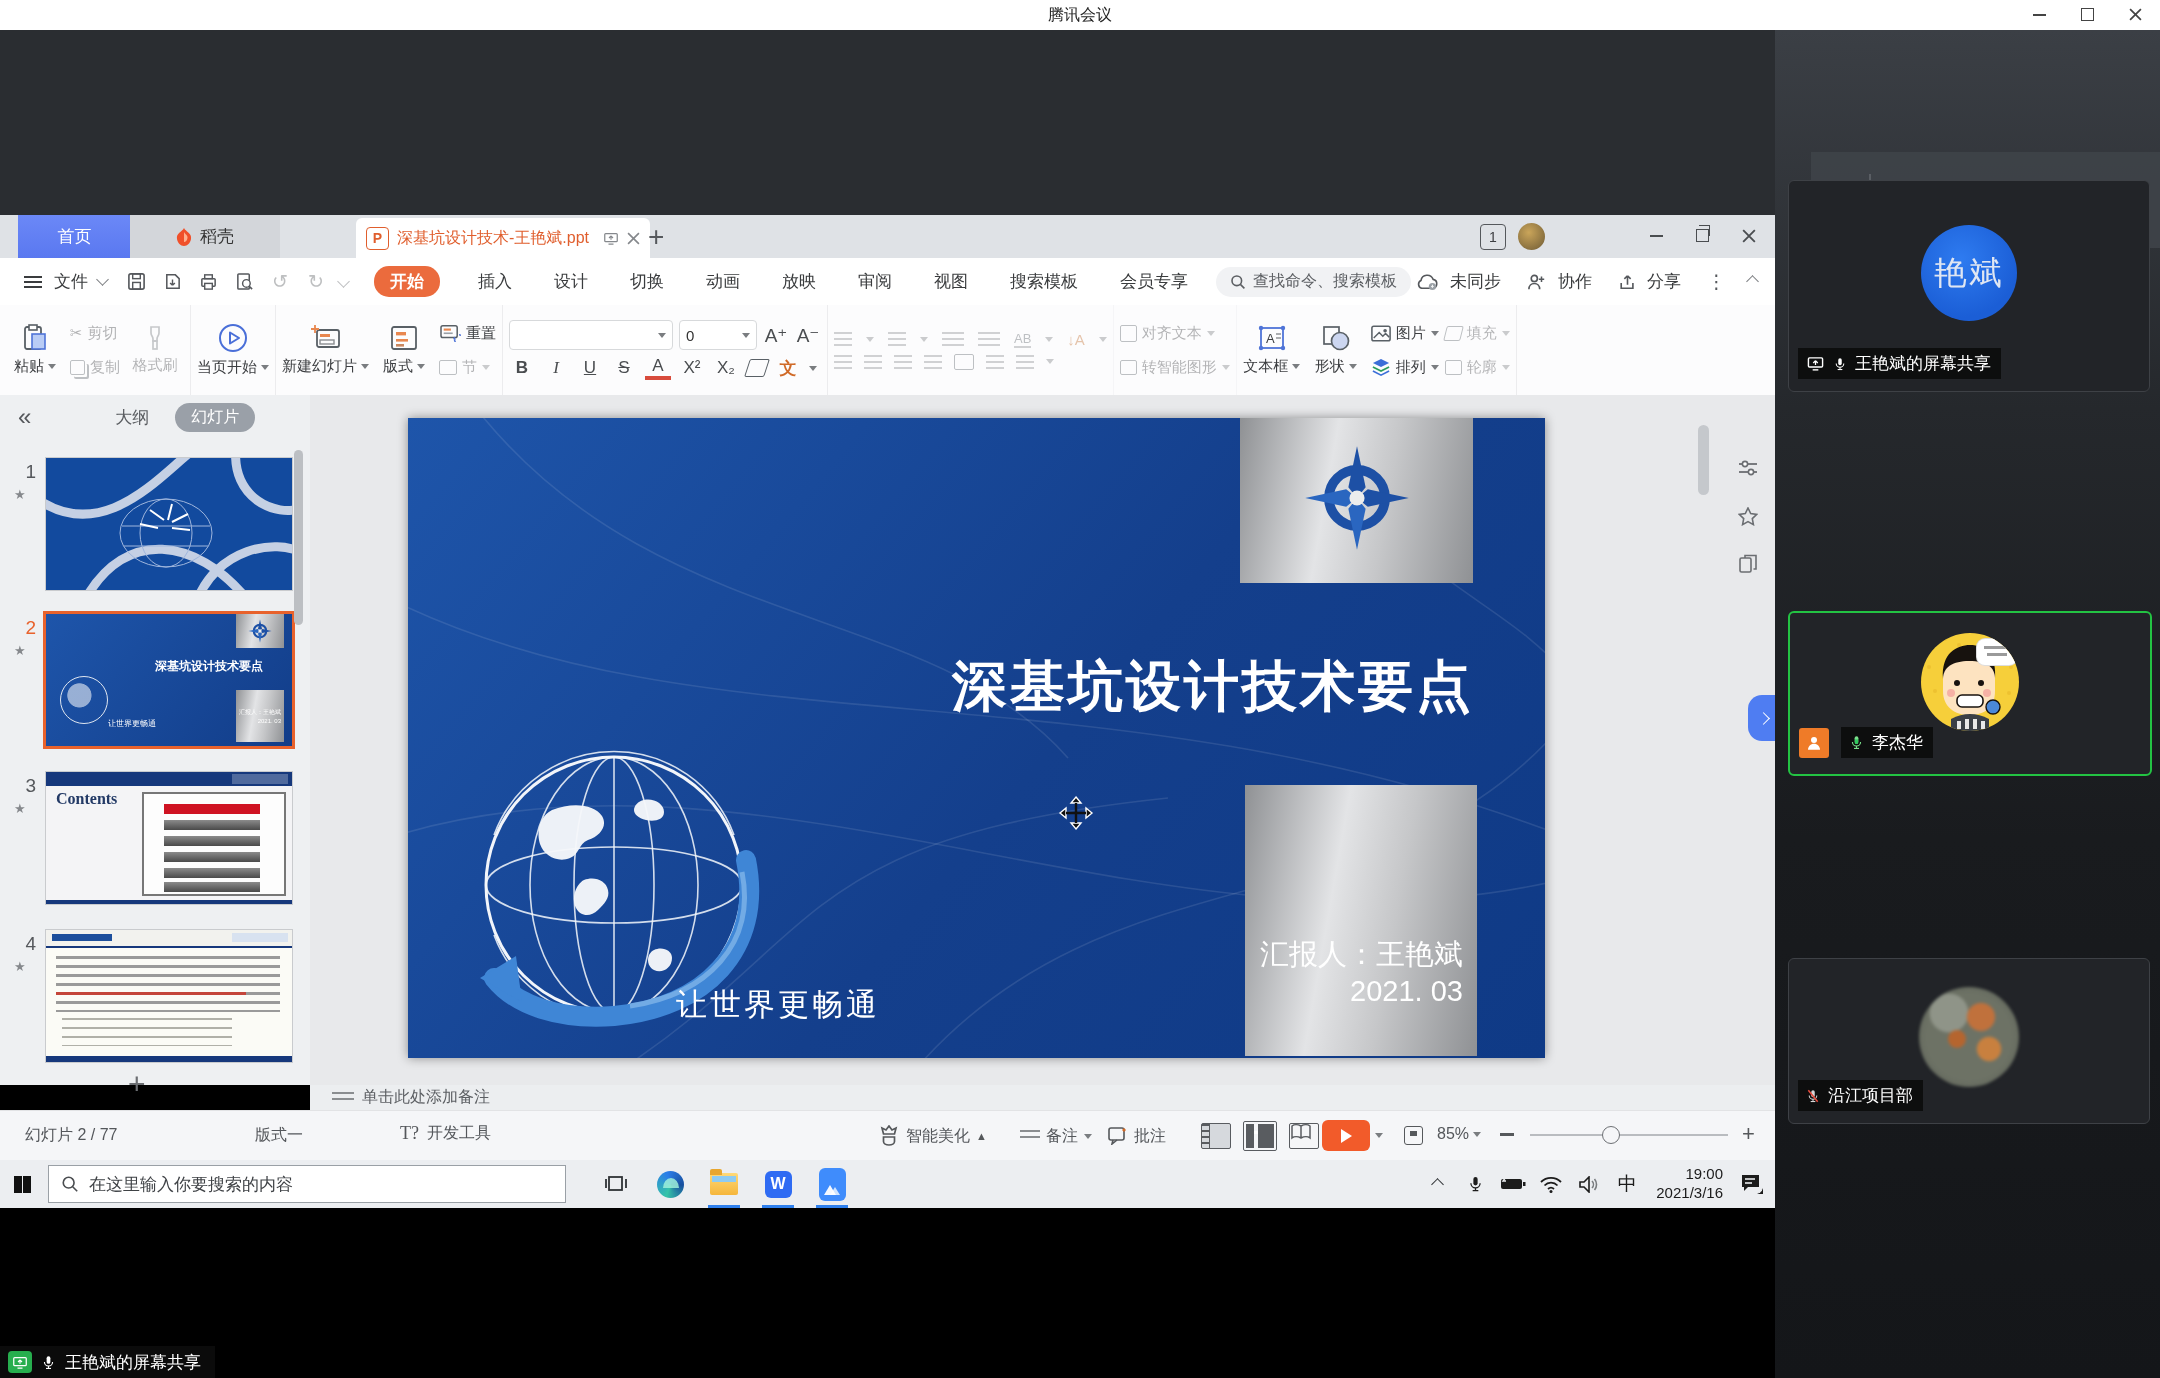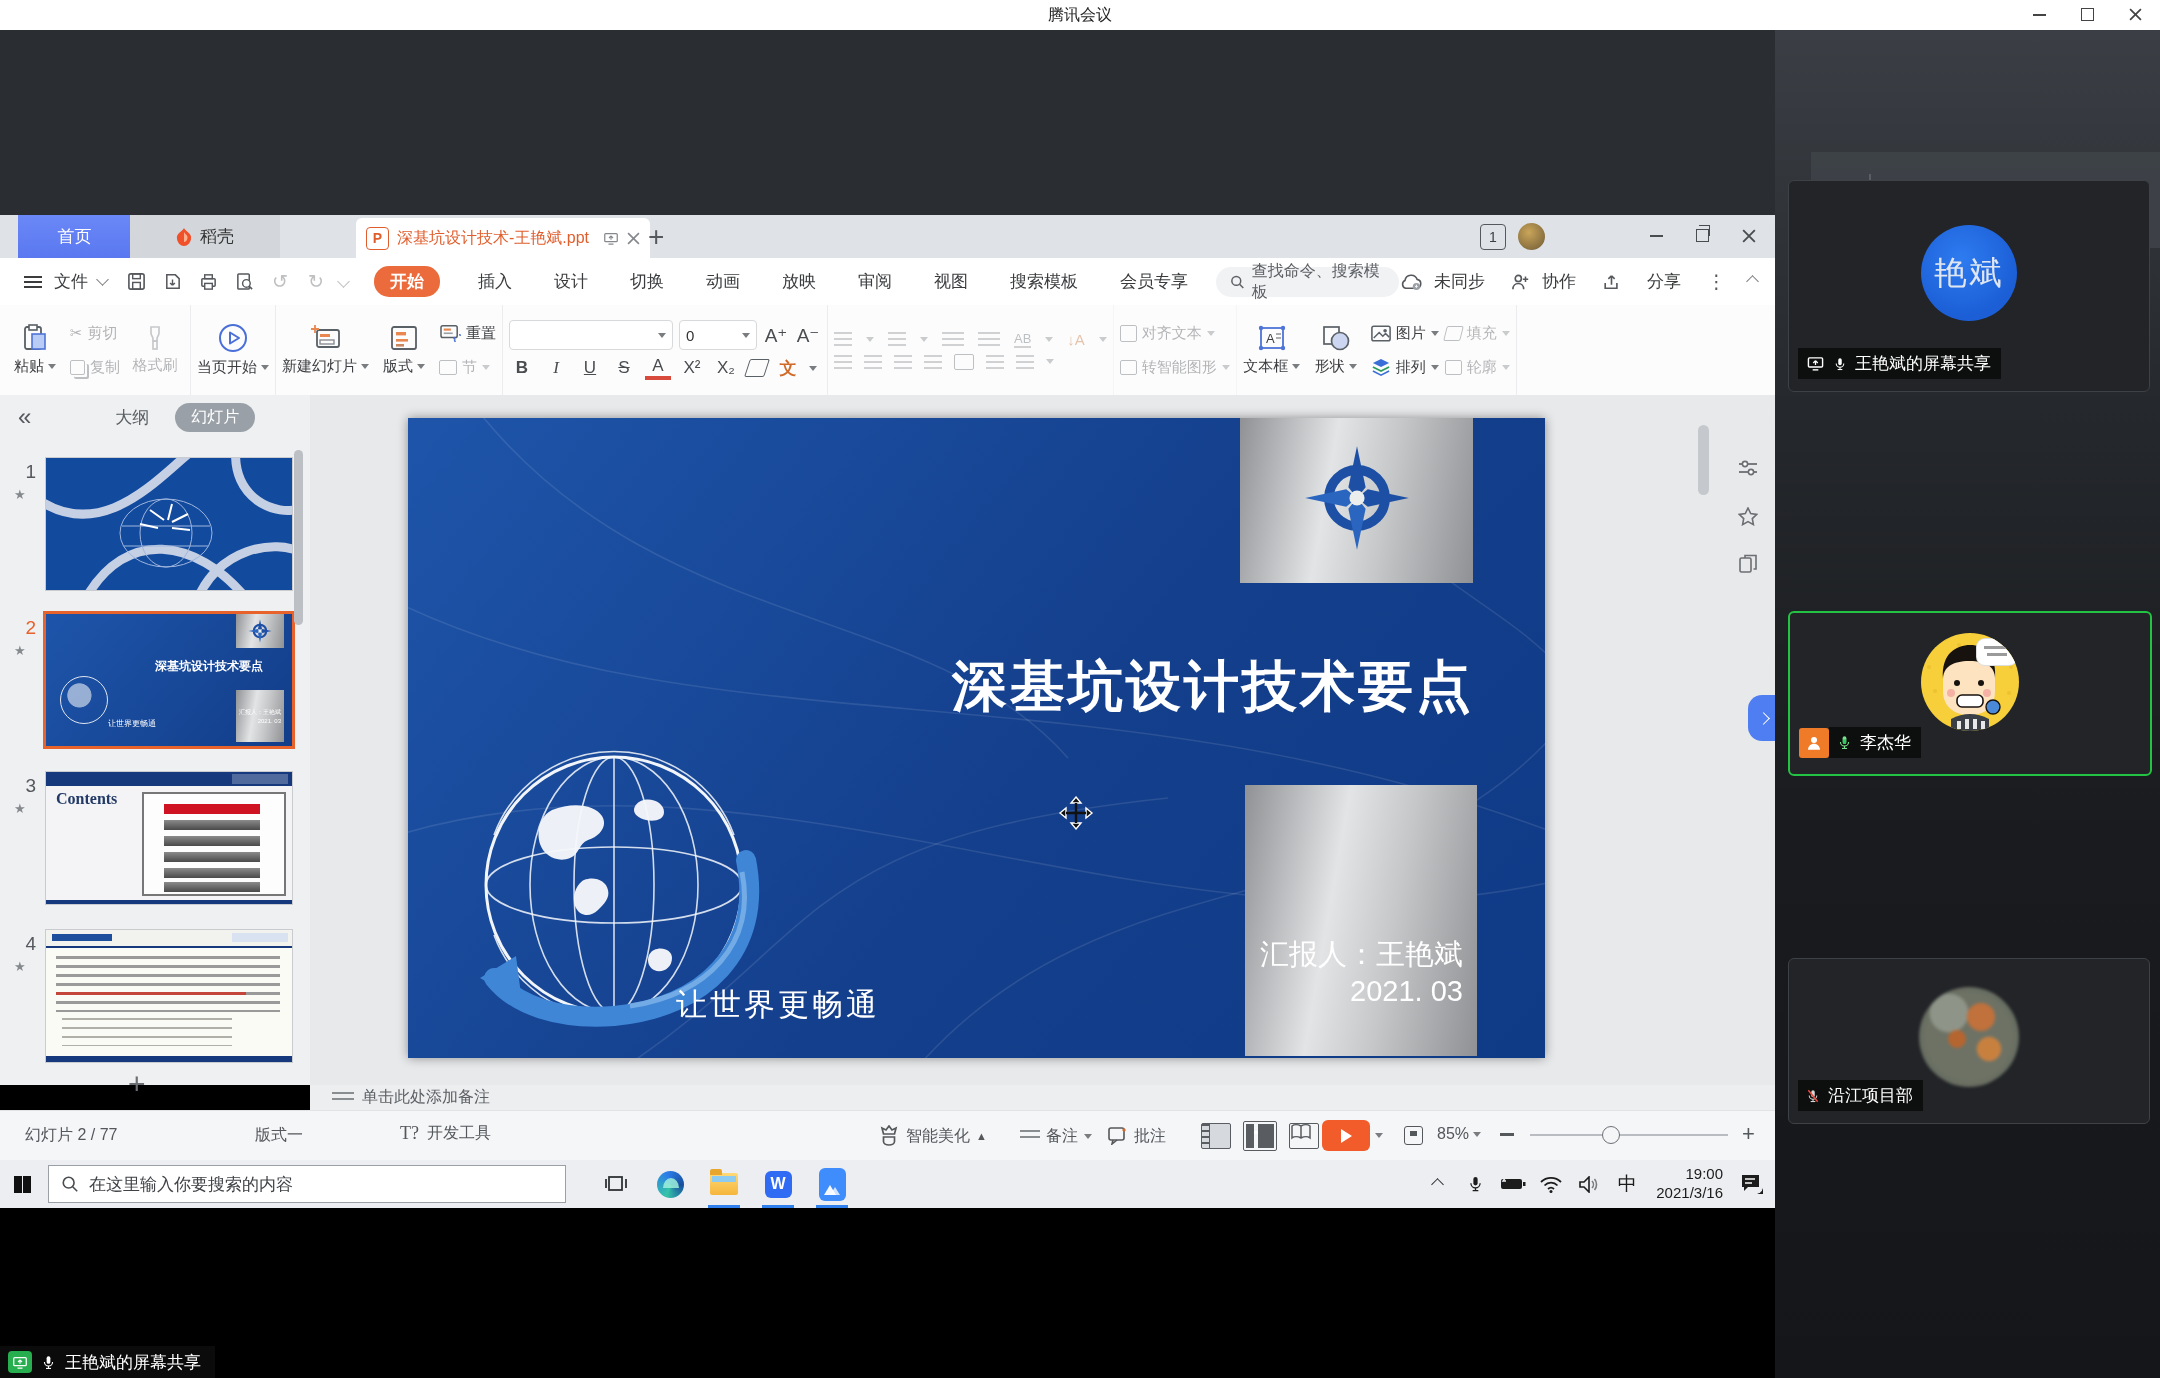--- a/index.html
+++ b/index.html
@@ -257,21 +257,21 @@
           <span class="mitem">未同步</span>
           </span>
         <span class="f" style="gap:7px">
           <svg width="20" height="18" viewBox="0 0 22 20">
               <circle cx="8" cy="6" r="3.4" fill="none" stroke="#55585c" stroke-width="1.8"></circle>
               <path d="M2 18c0-3.8 2.7-6.4 6-6.4s6 2.6 6 6.4" fill="none" stroke="#55585c" stroke-width="1.8"></path>
               <path d="M16 4v6M19 7h-6" stroke="#55585c" stroke-width="1.7"></path>
             </svg>
           <span class="mitem">协作</span>
           </span>
-        <span class="f" style="gap:22px">
+        <span class="f" style="gap:6px">
           <svg width="19" height="18" viewBox="0 0 20 20">
               <path d="M3 11v6h13v-6" fill="none" stroke="#55585c" stroke-width="1.8"></path>
               <path d="M10 13V3m0 0L6.5 6.5M10 3l3.5 3.5" fill="none" stroke="#55585c" stroke-width="1.8"></path>
             </svg>
           <span class="mitem">分享</span>
           </span>
         <span style="font-size:19px;color:#55585c">⋮</span>
         <span class="chev up"></span>
       </div>
     </div>
@@ -872,21 +872,21 @@
           <span style="position:absolute;left:7px;top:7px;width:26px;height:2.5px;background:#9a9a9a"></span>
           <span style="position:absolute;left:10px;top:14px;width:20px;height:2.5px;background:#9a9a9a"></span>
           </span>
       </div>
       <div class="plabel" style="padding-left:0;background:transparent;gap:0">
         <span class="badge">
             <svg width="18" height="18" viewBox="0 0 24 24" style="color:#fff">
               <use href="#i-person"></use>
             </svg>
           </span>
-        <span class="plabel" style="position:static;display:flex;margin-left:0">
+        <span class="plabel" style="position:static;display:flex;margin-left:12px">
           <svg width="15" height="19" viewBox="0 0 24 24" style="color:#7ae08c">
               <use href="#i-mic"></use>
               <rect x="9.5" y="7" width="5" height="7" fill="#2ecc5d"></rect>
             </svg>
           <span>李杰华</span>
           </span>
       </div>
     </div>
 
 

